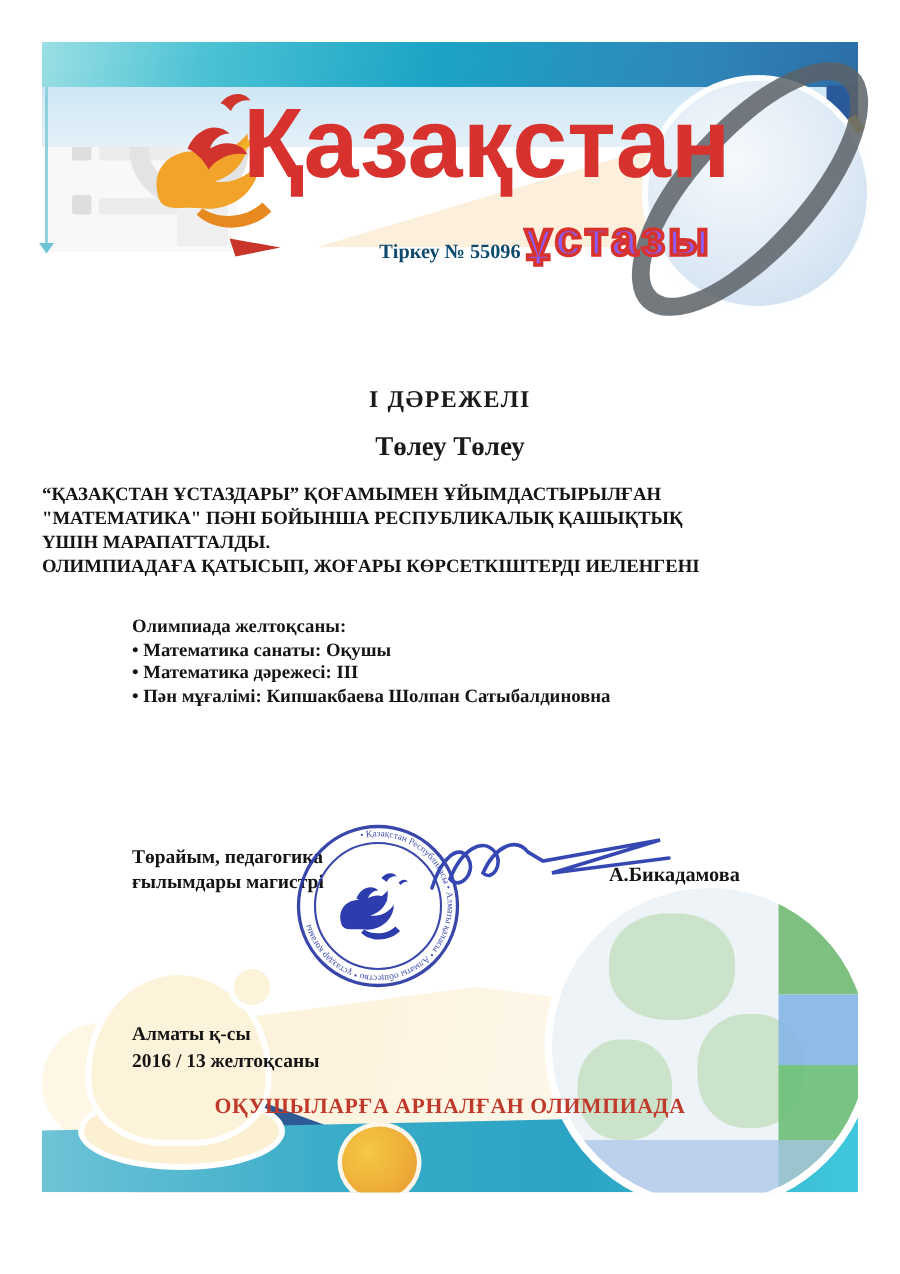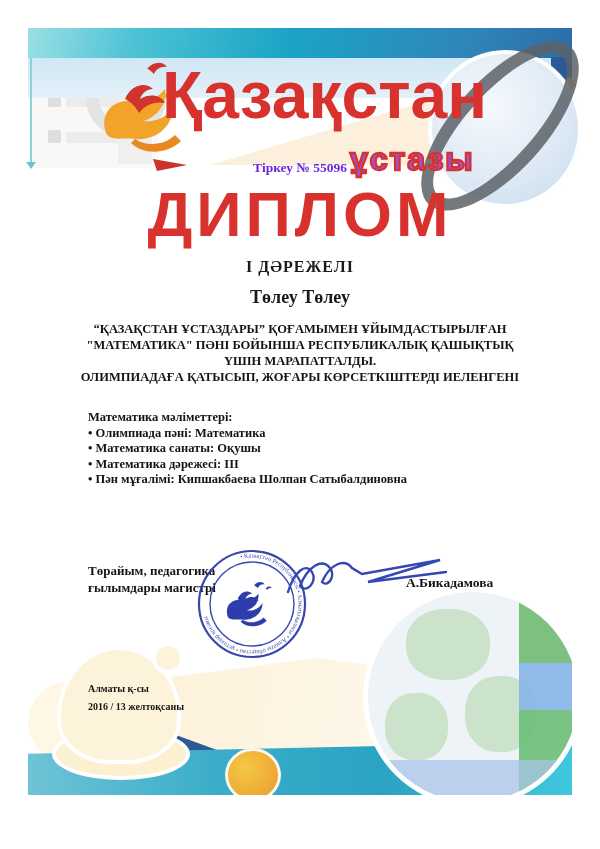--- a/index.html
+++ b/index.html
@@ -65,34 +65,34 @@
   .globe .strip .s1{height:34%;background:#72bb72;}
   .globe .strip .s2{height:22%;background:#85b5e6;}
   .globe .strip .s3{height:44%;background:#6cbf78;}
   .globe .bottomband{position:absolute;left:0;bottom:0;width:100%;height:20%;background:#a8c4e8;opacity:.75;}
   .bell-dome{position:absolute;left:29px;top:64px;width:116px;height:110px;background:#fdf3da;
      border:4px solid #ffffff;border-radius:52% 52% 44% 44% / 62% 62% 38% 38%;}
   .bell-knob{position:absolute;left:124px;top:60px;width:24px;height:24px;background:#fdf3da;border:4px solid #fff;border-radius:50%;}
   .bell-skirt{position:absolute;left:24px;top:146px;width:130px;height:44px;background:#fcf0d2;border:4px solid #fff;border-radius:50%;}
   .bell-clapper{position:absolute;left:197px;top:166px;width:50px;height:48px;border-radius:50%;
      background:radial-gradient(circle at 35% 35%,#f6c844,#e79a2f);border:3px solid rgba(255,255,255,.9);}
-  .reg-no{left:28px;top:160px;width:544px;text-align:center;font-weight:bold;font-size:13.5px;color:#6d28d9;z-index:10;}
+  .reg-no{left:28px;top:160px;width:544px;text-align:center;font-weight:bold;font-size:13.5px;color:#0c4a6e;z-index:10;}
   .title{left:28px;top:178px;width:544px;text-align:center;z-index:10;
      font-family:"Liberation Sans",sans-serif;font-weight:bold;font-size:63px;line-height:72px;
      color:#d8322e;letter-spacing:4px;}
   .degree{left:28px;top:258px;width:544px;text-align:center;font-weight:bold;font-size:16px;letter-spacing:1px;z-index:10;}
   .recipient{left:28px;top:287px;width:544px;text-align:center;font-weight:bold;font-size:18px;z-index:10;}
-  .body-text{left:28px;top:321px;width:544px;text-align:center;font-weight:bold;font-size:12.5px;line-height:16px;z-index:10;color:#141414;}
+  .body-text{left:28px;top:321px;width:544px;font-weight:bold;font-size:12.5px;line-height:16px;z-index:10;color:#141414;}
   .details{left:88px;top:410px;width:460px;font-weight:bold;font-size:12.5px;line-height:15.6px;z-index:10;color:#141414;}
   .details .detail-item::before{content:"\2022\00a0";}
   .sig-role{left:88px;top:562px;width:140px;font-weight:bold;font-size:13px;line-height:17px;z-index:11;color:#141414;}
   .stamp{left:196px;top:548px;width:112px;height:112px;z-index:11;opacity:.93;}
   .scribble{left:282px;top:552px;width:170px;height:66px;z-index:12;}
   .sig-name{left:406px;top:575px;font-weight:bold;font-size:13.5px;z-index:12;color:#141414;}
-  .place-date{left:88px;top:680px;width:240px;font-weight:bold;font-size:10px;line-height:18px;z-index:12;color:#141414;}
+  .place-date{left:88px;top:680px;width:240px;font-weight:bold;font-size:13px;line-height:18px;z-index:12;color:#141414;}
   .tagline{left:28px;top:730px;width:544px;text-align:center;font-weight:bold;font-size:14.5px;
      letter-spacing:.4px;color:#c0392b;z-index:12;}
 </style>
 </head>
 <body>
 
 <div class="page">
 
   <div class="abs doc-illus">
     <div class="bar" style="left:14px;top:22px;width:70px;"></div>
@@ -145,34 +145,32 @@
       </div>
       <div class="bottomband"></div>
     </div>
     <div class="bell-skirt"></div>
     <div class="bell-dome"></div>
     <div class="bell-knob"></div>
     <div class="bell-clapper"></div>
   </div>
 
   <div class="abs reg-no">Тіркеу № 55096</div>
-  <div class="abs title">ДИПЛОМ</div>
   <div class="abs degree">І ДӘРЕЖЕЛІ</div>
   <div class="abs recipient">Төлеу Төлеу</div>
 
   <div class="abs body-text">
     <div>“ҚАЗАҚСТАН ҰСТАЗДАРЫ” ҚОҒАМЫМЕН ҰЙЫМДАСТЫРЫЛҒАН</div>
     <div>"МАТЕМАТИКА" ПӘНІ БОЙЫНША РЕСПУБЛИКАЛЫҚ ҚАШЫҚТЫҚ</div>
     <div>ҮШІН МАРАПАТТАЛДЫ.</div>
     <div>ОЛИМПИАДАҒА ҚАТЫСЫП, ЖОҒАРЫ КӨРСЕТКІШТЕРДІ ИЕЛЕНГЕНІ</div>
   </div>
 
   <div class="abs details">
-    <div>Математика мәліметтері:</div>
-    <div class="detail-item">Олимпиада пәні: Математика</div>
+    <div>Олимпиада желтоқсаны:</div>
     <div class="detail-item">Математика санаты: Оқушы</div>
     <div class="detail-item">Математика дәрежесі: III</div>
     <div class="detail-item">Пән мұғалімі: Кипшакбаева Шолпан Сатыбалдиновна</div>
   </div>
 
   <div class="abs sig-role">
     <div>Төрайым, педагогика</div>
     <div>ғылымдары магистрі</div>
   </div>
 
@@ -197,14 +195,15 @@
   <svg class="abs scribble" viewBox="0 0 170 66">
     <path d="M6,40 C12,20 24,10 30,20 C36,30 24,42 18,34 C26,14 40,6 48,16 C54,24 46,36 40,30 C48,12 62,6 70,16 L80,22 L158,8 L86,30 L164,20" fill="none" stroke="#3547b2" stroke-width="2.4" stroke-linecap="round"></path>
   </svg>
   <div class="abs sig-name">А.Бикадамова</div>
 
   <div class="abs place-date">
     <div>Алматы қ-сы</div>
     <div>2016 / 13 желтоқсаны</div>
   </div>
 
+  <div class="abs tagline">ОҚУШЫЛАРҒА АРНАЛҒАН ОЛИМПИАДА</div>
 
 </div>
 
 </body></html>

